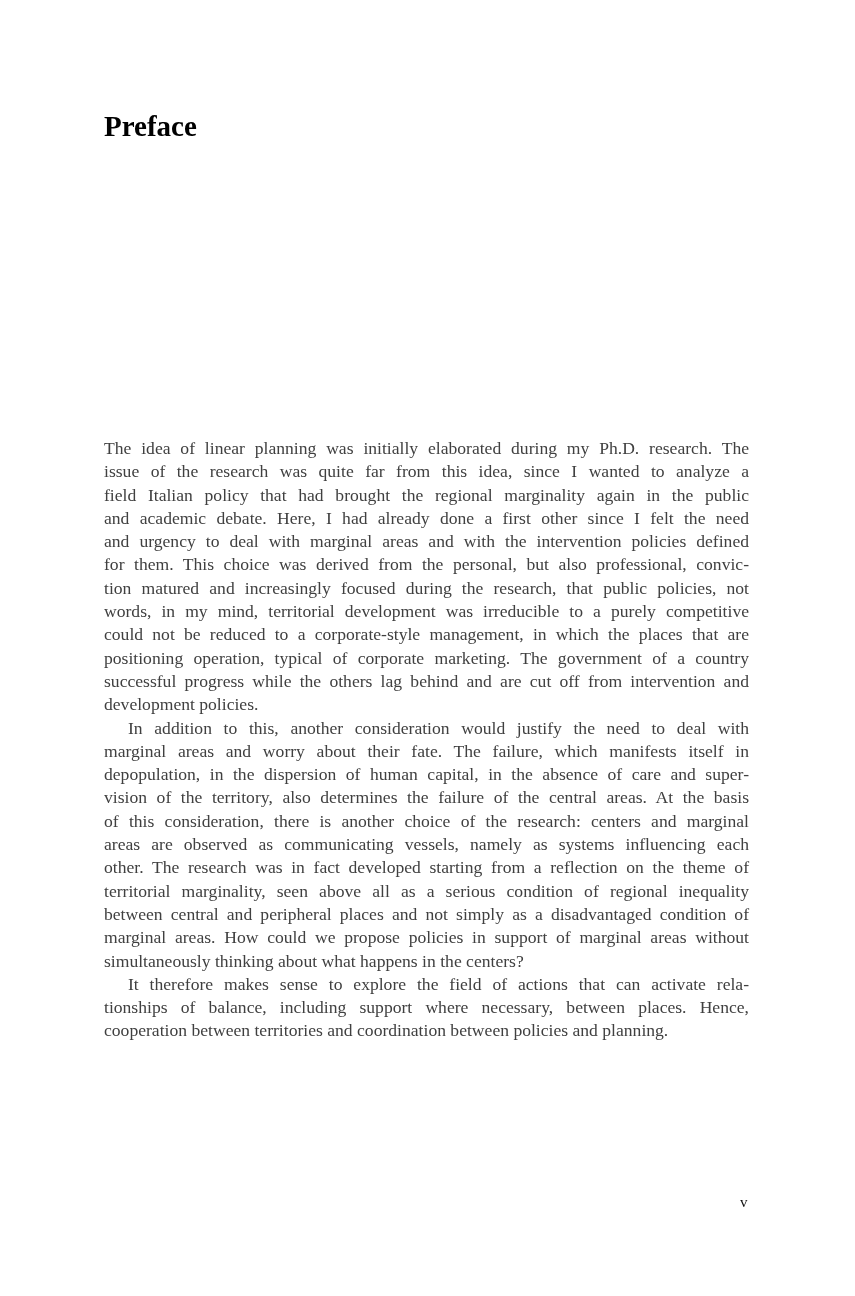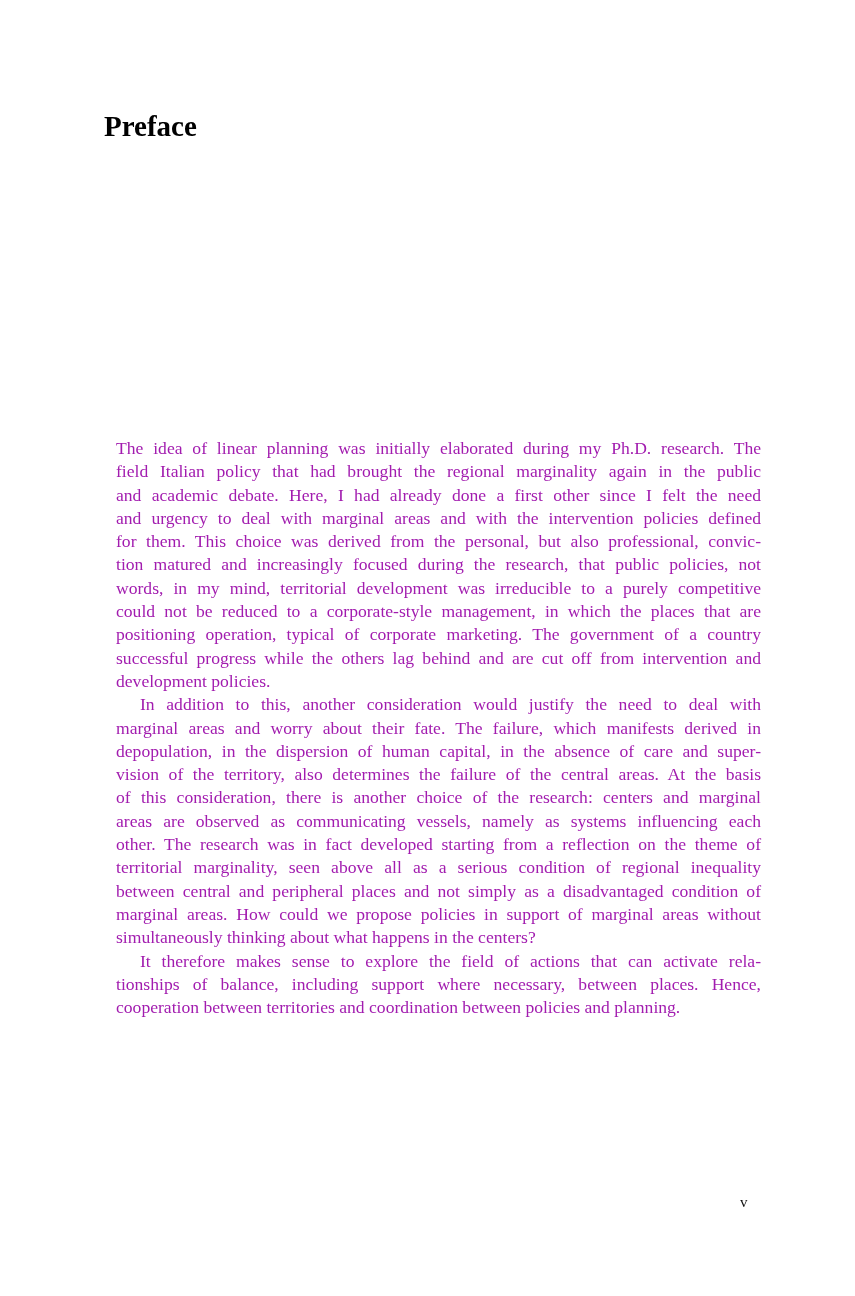--- a/index.html
+++ b/index.html
@@ -4,22 +4,22 @@
 <style>
   html, body { margin: 0; padding: 0; background: #ffffff; }
   body { width: 855px; height: 1296px; position: relative; overflow: hidden; }
   .page { position: absolute; left: 0; top: 0; width: 855px; height: 1296px; background: #fff; }
   .title {
     position: absolute; left: 104px; top: 108px;
     font-family: "Liberation Serif", serif; font-weight: bold;
     font-size: 29px; line-height: 36px; color: #000; margin: 0;
   }
   .body {
-    position: absolute; left: 116px; top: 437px; width: 645px;
-    font-family: "Liberation Serif", serif; font-size: 17.6px; color: #a21caf;
+    position: absolute; left: 104px; top: 437px; width: 645px;
+    font-family: "Liberation Serif", serif; font-size: 17.6px; color: #404040;
   }
   .line {
     display: block; height: 23.3px; line-height: 23.3px;
     text-align: justify; text-align-last: justify; white-space: nowrap;
     overflow: visible;
   }
   .line.last { text-align-last: left; }
   .line.indent { text-indent: 24px; }
   .folio {
     position: absolute; left: 740px; top: 1194px;
@@ -29,35 +29,36 @@
 </head>
 <body>
 
 <div class="page">
   <h1 class="title">Preface</h1>
 
   <div class="body">
 
     <div>
       <span class="line">The idea of linear planning was initially elaborated during my Ph.D. research. The</span>
+      <span class="line">issue of the research was quite far from this idea, since I wanted to analyze a</span>
       <span class="line">field Italian policy that had brought the regional marginality again in the public</span>
       <span class="line">and academic debate. Here, I had already done a first other since I felt the need</span>
       <span class="line">and urgency to deal with marginal areas and with the intervention policies defined</span>
       <span class="line">for them. This choice was derived from the personal, but also professional, convic-</span>
       <span class="line">tion matured and increasingly focused during the research, that public policies, not</span>
       <span class="line">words, in my mind, territorial development was irreducible to a purely competitive</span>
       <span class="line">could not be reduced to a corporate-style management, in which the places that are</span>
       <span class="line">positioning operation, typical of corporate marketing. The government of a country</span>
       <span class="line">successful progress while the others lag behind and are cut off from intervention and</span>
       <span class="line last">development policies.</span>
     </div>
 
     <div>
       <span class="line indent">In addition to this, another consideration would justify the need to deal with</span>
-      <span class="line">marginal areas and worry about their fate. The failure, which manifests derived in</span>
+      <span class="line">marginal areas and worry about their fate. The failure, which manifests itself in</span>
       <span class="line">depopulation, in the dispersion of human capital, in the absence of care and super-</span>
       <span class="line">vision of the territory, also determines the failure of the central areas. At the basis</span>
       <span class="line">of this consideration, there is another choice of the research: centers and marginal</span>
       <span class="line">areas are observed as communicating vessels, namely as systems influencing each</span>
       <span class="line">other. The research was in fact developed starting from a reflection on the theme of</span>
       <span class="line">territorial marginality, seen above all as a serious condition of regional inequality</span>
       <span class="line">between central and peripheral places and not simply as a disadvantaged condition of</span>
       <span class="line">marginal areas. How could we propose policies in support of marginal areas without</span>
       <span class="line last">simultaneously thinking about what happens in the centers?</span>
     </div>

